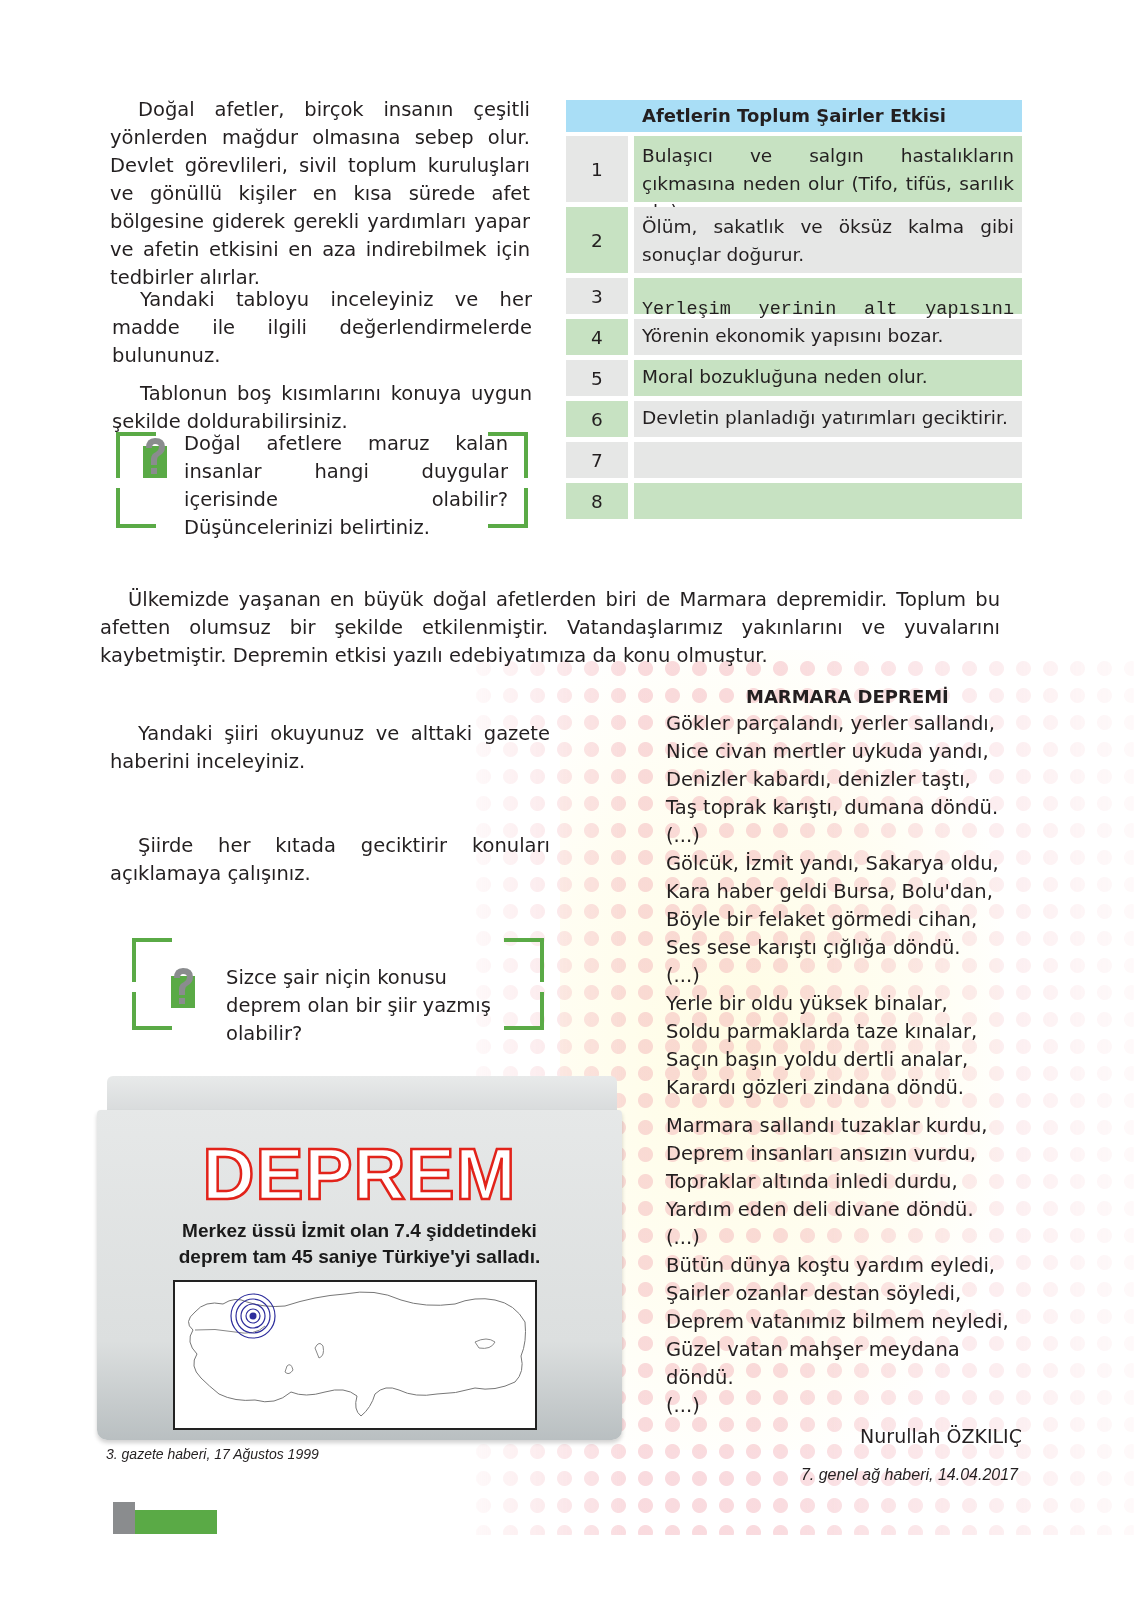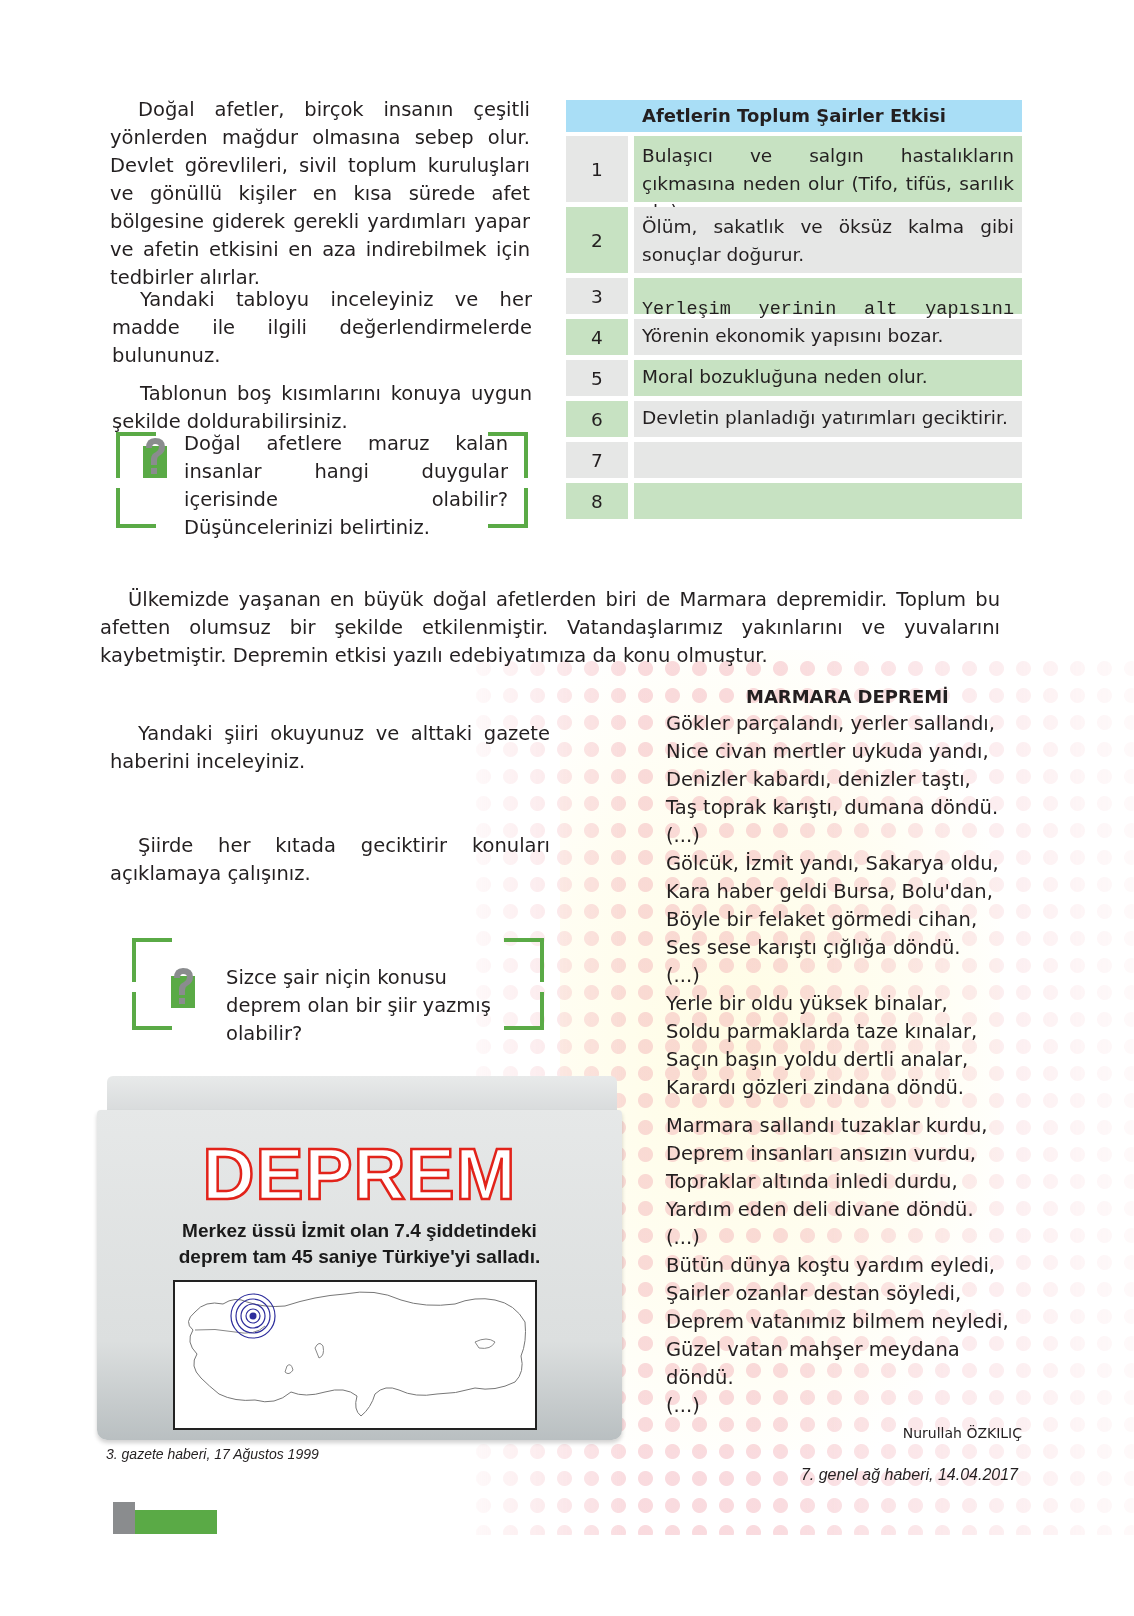--- a/index.html
+++ b/index.html
@@ -102,21 +102,21 @@
   .poem-title {
     font-weight: bold;
     font-size: 18px;
     padding-left: 80px;
     line-height: 26px;
   }
   .stanza-gap { height: 10px; }
   .author {
     position: absolute;
     right: 112px; top: 1425px;
-    font-size: 14px;
+    font-size: 19px;
     z-index: 2;
   }
   .source2 {
     position: absolute;
     right: 116px; top: 1466px;
     font-size: 16px;
     font-style: italic;
     font-family: "Liberation Sans", sans-serif;
     z-index: 2;
   }

